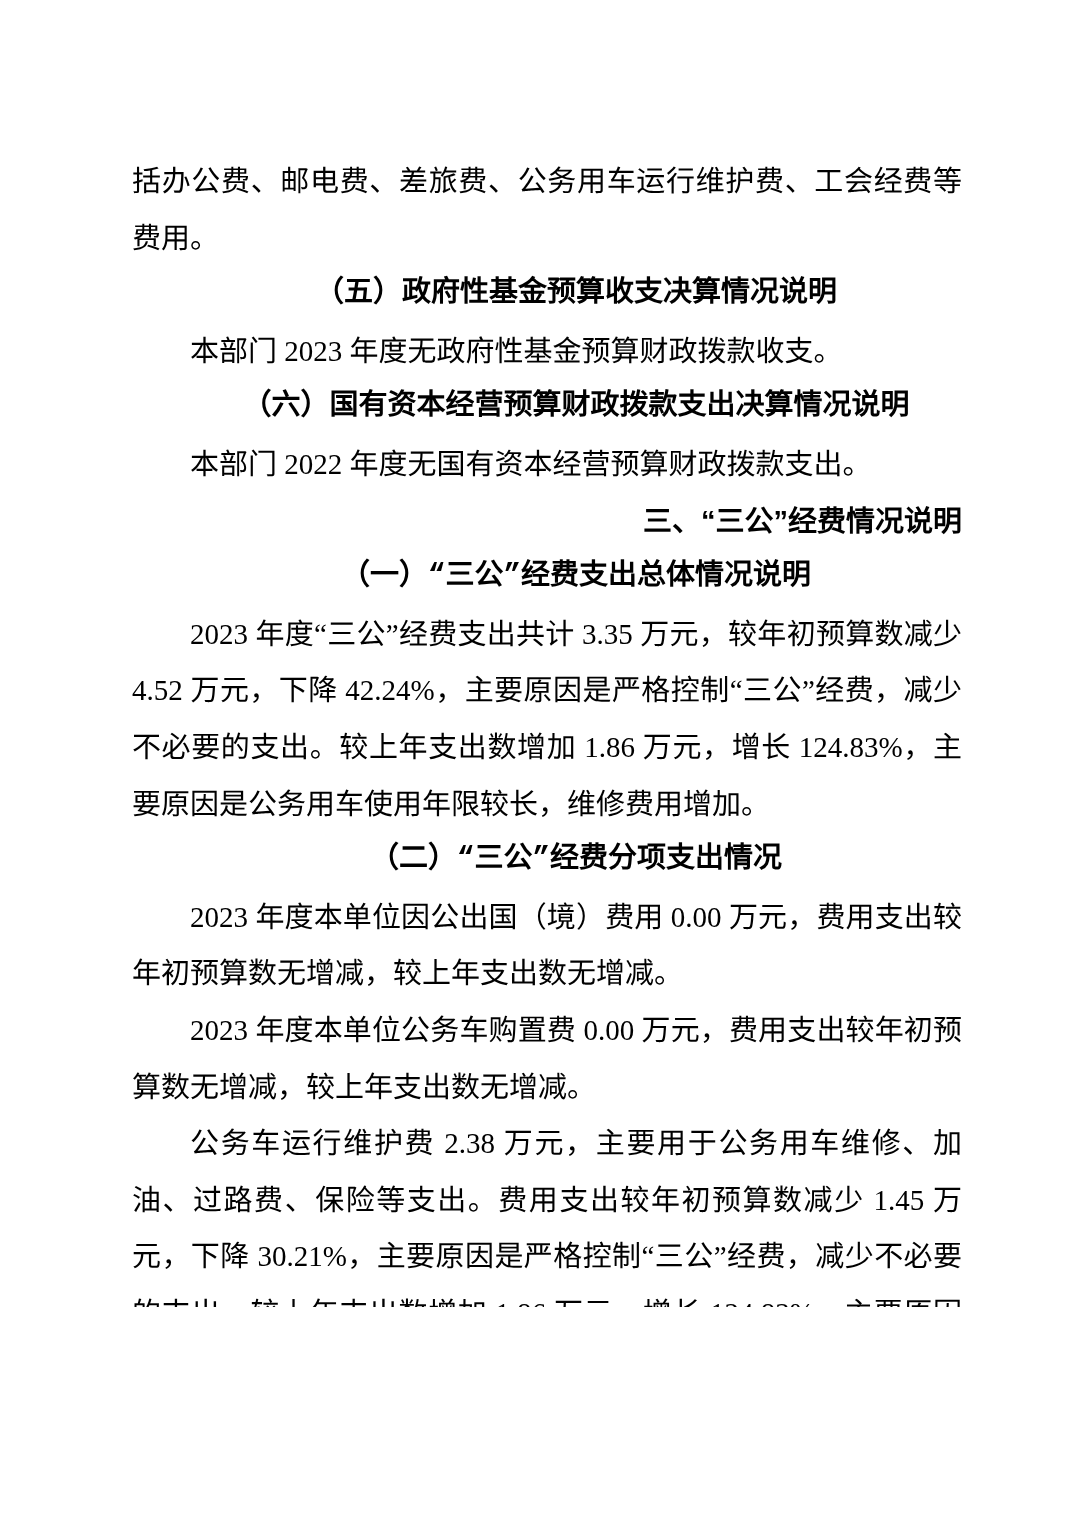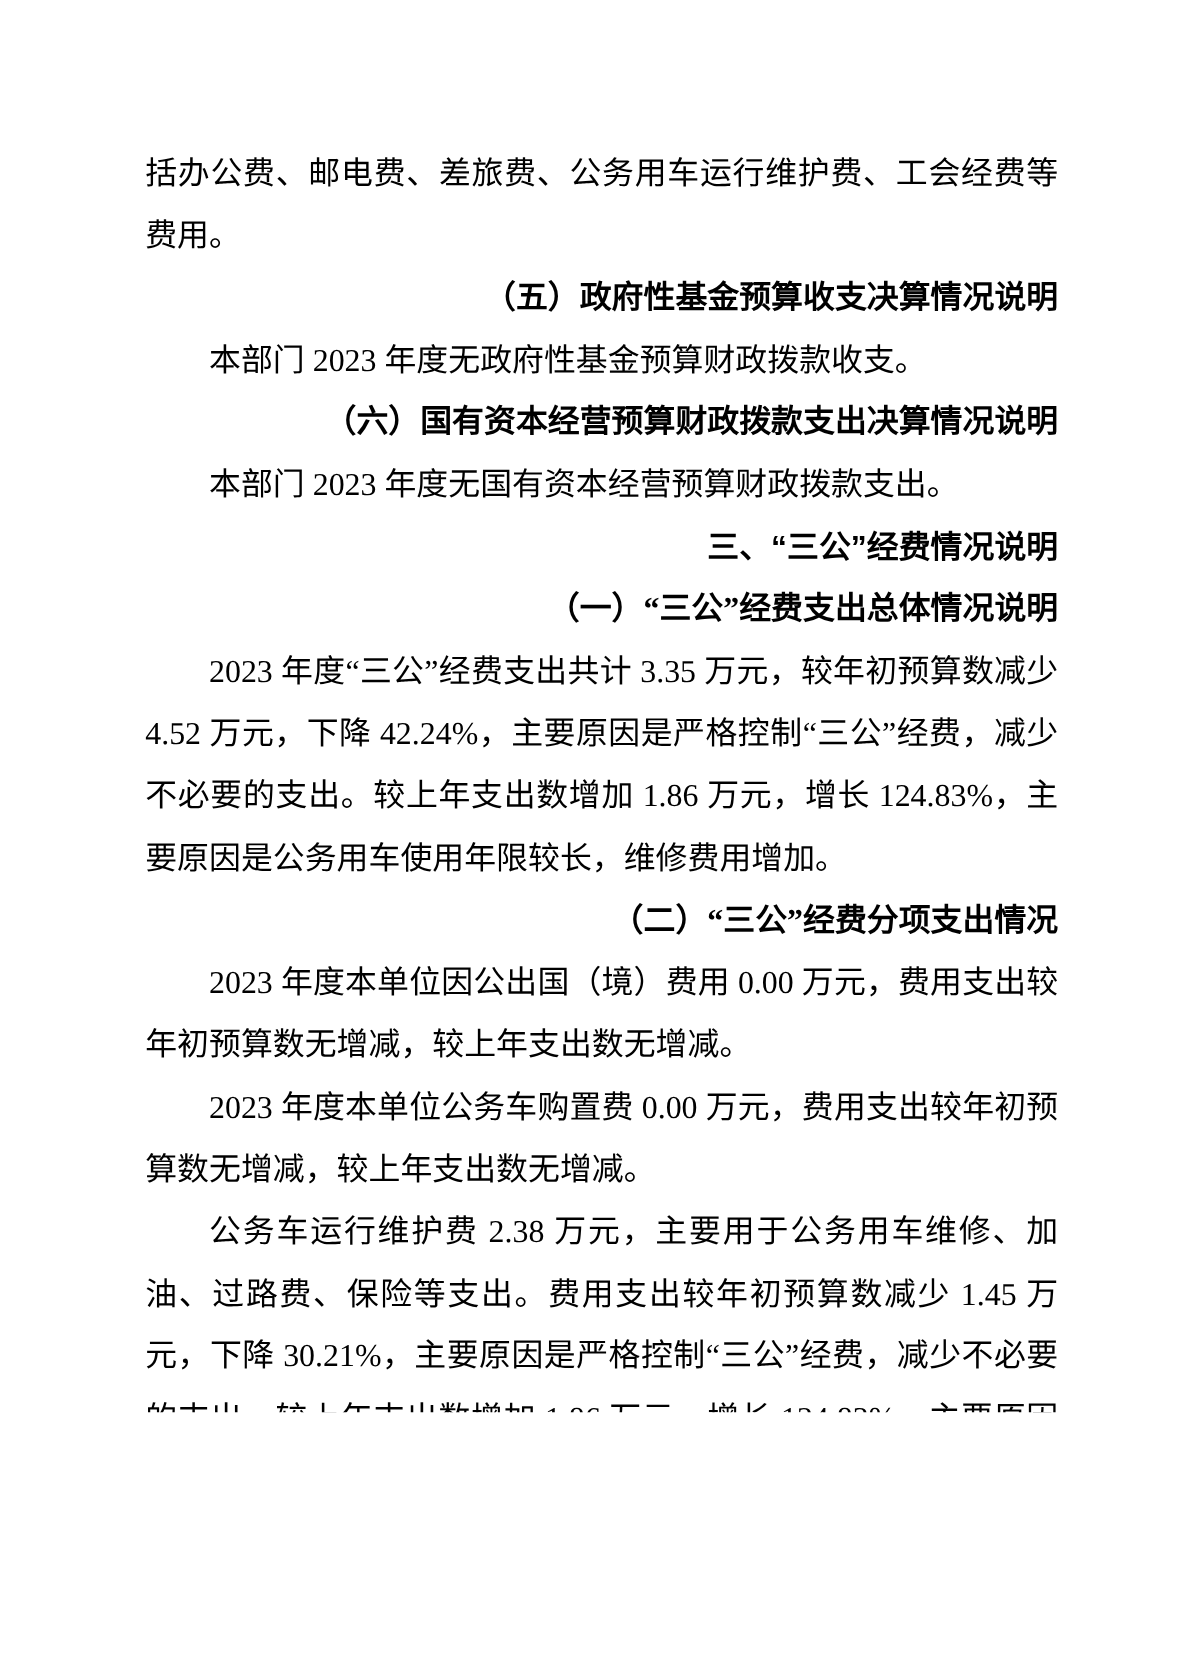--- a/index.html
+++ b/index.html
@@ -8,20 +8,21 @@
     background: #ffffff;
   }
   .page {
     position: relative;
     width: 1074px;
     height: 1284px;
     background: #ffffff;
     color: #000000;
     overflow: hidden;
     font-family: "Liberation Serif", "DejaVu Serif", serif;
+    margin-top: 23px;
   }
   .content {
     position: absolute;
     left: 132px;
     top: 130px;
     width: 830px;
   }
   .para {
     margin: 0;
     font-size: 29px;
@@ -32,22 +33,22 @@
     word-break: break-all;
     overflow-wrap: anywhere;
     font-family: "Liberation Serif", "DejaVu Serif", serif;
     font-weight: normal;
   }
   .para.no-indent {
     text-indent: 0;
   }
   .heading-kai {
     font-weight: bold;
-    text-align: right;
-    font-family: Liberation Serif, serif;
+    text-align: center;
+    font-family: Liberation Mono, monospace;
   }
   .heading-hei {
     font-weight: bold;
     text-align: right;
     font-family: "Liberation Sans", "DejaVu Sans", sans-serif;
   }
   .page-footer {
     position: absolute;
     left: 0;
     top: 1372px;
@@ -66,21 +67,21 @@
   <div class="content">
 
     <p class="para no-indent">括办公费、邮电费、差旅费、公务用车运行维护费、工会经费等费用。</p>
 
     <p class="para heading-kai">（五）政府性基金预算收支决算情况说明</p>
 
     <p class="para">本部门 2023 年度无政府性基金预算财政拨款收支。</p>
 
     <p class="para heading-kai">（六）国有资本经营预算财政拨款支出决算情况说明</p>
 
-    <p class="para">本部门 2023 年度无国有资本经营预算财政拨款支出。</p>
+    <p class="para">本部门 2022 年度无国有资本经营预算财政拨款支出。</p>
 
     <p class="para heading-hei">三、“三公”经费情况说明</p>
 
     <p class="para heading-kai">（一）“三公”经费支出总体情况说明</p>
 
     <p class="para">2023 年度“三公”经费支出共计 3.35 万元，较年初预算数减少 4.52 万元，下降 42.24%，主要原因是严格控制“三公”经费，减少不必要的支出。较上年支出数增加 1.86 万元，增长 124.83%，主要原因是公务用车使用年限较长，维修费用增加。</p>
 
     <p class="para heading-kai">（二）“三公”经费分项支出情况</p>
 
     <p class="para">2023 年度本单位因公出国（境）费用 0.00 万元，费用支出较年初预算数无增减，较上年支出数无增减。</p>

